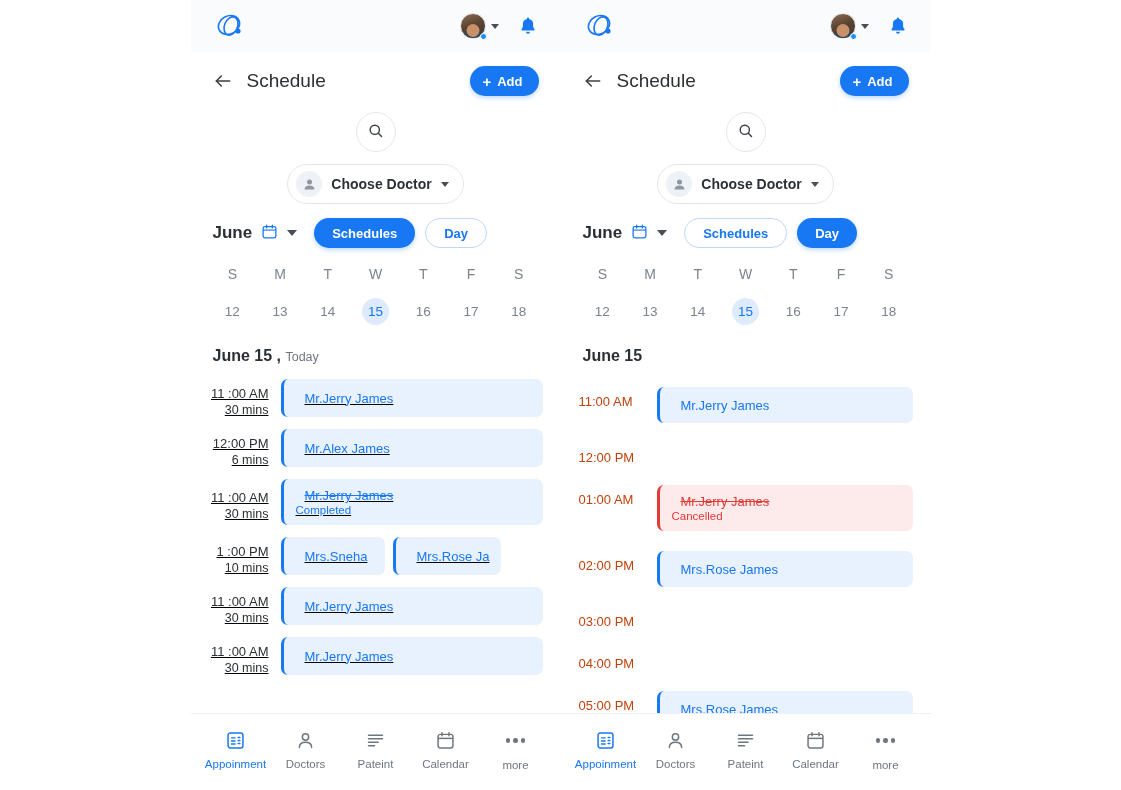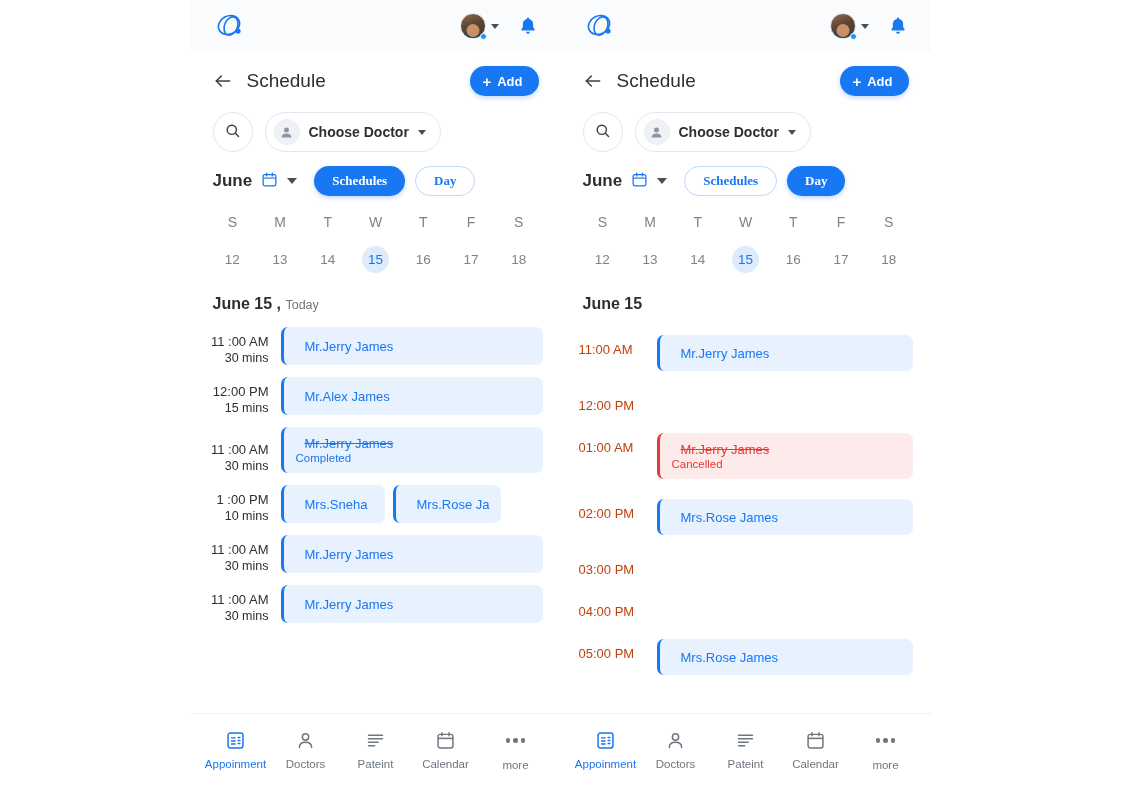--- a/index.html
+++ b/index.html
@@ -91,20 +91,21 @@
     padding: 0 16px 0 12px;
     font-size: 13px; font-weight: 700;
     box-shadow: 0 2px 5px rgba(24,119,242,.28);
   }
   .addbtn .plus { font-size: 15px; font-weight: 700; line-height: 1; }
 
   
   .searchrow {
     display: flex; align-items: center; gap: 12px;
     padding: 10px 22px 0 22px;
+    flex-direction: column;
   }
   .circbtn {
     width: 40px; height: 40px; border-radius: 50%;
     border: 1.3px solid #e3e7ec; background: #fff;
     display: flex; align-items: center; justify-content: center;
   }
   .doctorsel {
     height: 40px; border-radius: 22px; border: 1.3px solid #e3e7ec;
     background: #fff;
     display: flex; align-items: center; gap: 9px;
@@ -122,21 +123,21 @@
     display: flex; align-items: center; gap: 9px;
     padding: 14px 22px 0 22px;
   }
   .month { font-size: 17px; font-weight: 700; color: #2b3035; }
   .chev-sm {
     width: 0; height: 0;
     border-left: 5px solid transparent;
     border-right: 5px solid transparent;
     border-top: 6px solid #4a4f55;
   }
-  .pillrow { display: flex; gap: 10px; margin-left: 8px; font-family: Liberation Serif, serif; }
+  .pillrow { display: flex; gap: 10px; margin-left: 8px; }
   .pill {
     height: 30px; border-radius: 18px;
     display: flex; align-items: center; justify-content: center;
     padding: 0 18px; font-size: 13px; font-weight: 700;
   }
   .pill.active { background: #1877f2; color: #fff; box-shadow: 0 2px 5px rgba(24,119,242,.28); }
   .pill.idle { background: #fff; color: #1877f2; border: 1.3px solid #bcd8fb; }
 
   
   .weekstrip { padding: 18px 18px 0 18px; }
@@ -152,21 +153,21 @@
   }
   .wnum.sel { background: #ddebfc; color: #1877f2; font-weight: 400; }
 
   
   .agenda { padding: 0 18px; margin-top: 16px; overflow: hidden; flex: 1 1 auto; }
   .daytitle {
     font-size: 16px; font-weight: 700; color: #2b3035;
     padding: 6px 4px 2px 4px;
   }
   .daytitle .sub { font-size: 12.5px; font-weight: 400; color: #6d767f; }
-  .slot { display: flex; align-items: flex-end; margin-top: 12px; }
+  .slot { display: flex; align-items: center; margin-top: 12px; text-decoration: underline; }
   .slot .time {
     width: 72px; flex: 0 0 72px; text-align: right;
     padding-right: 12px; padding-top: 6px;
   }
   .t1 { font-size: 13px; color: #2b3035; }
   .t2 { font-size: 12.5px; color: #2b3035; margin-top: 2px; }
   .events { flex: 1; display: flex; gap: 8px; }
   .evt {
     background: #e8f1fe;
     border-radius: 7px;
@@ -344,21 +345,21 @@
         <div class="events">
           <div class="evt">
             <span class="nm">Mr.Jerry James</span>
           </div>
         </div>
       </div>
 
       <div class="slot">
         <div class="time">
           <div class="t1">12:00 PM</div>
-          <div class="t2">15 mins</div>
+          <div class="t2">6 mins</div>
         </div>
         <div class="events">
           <div class="evt">
             <span class="nm">Mr.Alex James</span>
           </div>
         </div>
       </div>
 
       <div class="slot">
         <div class="time">

